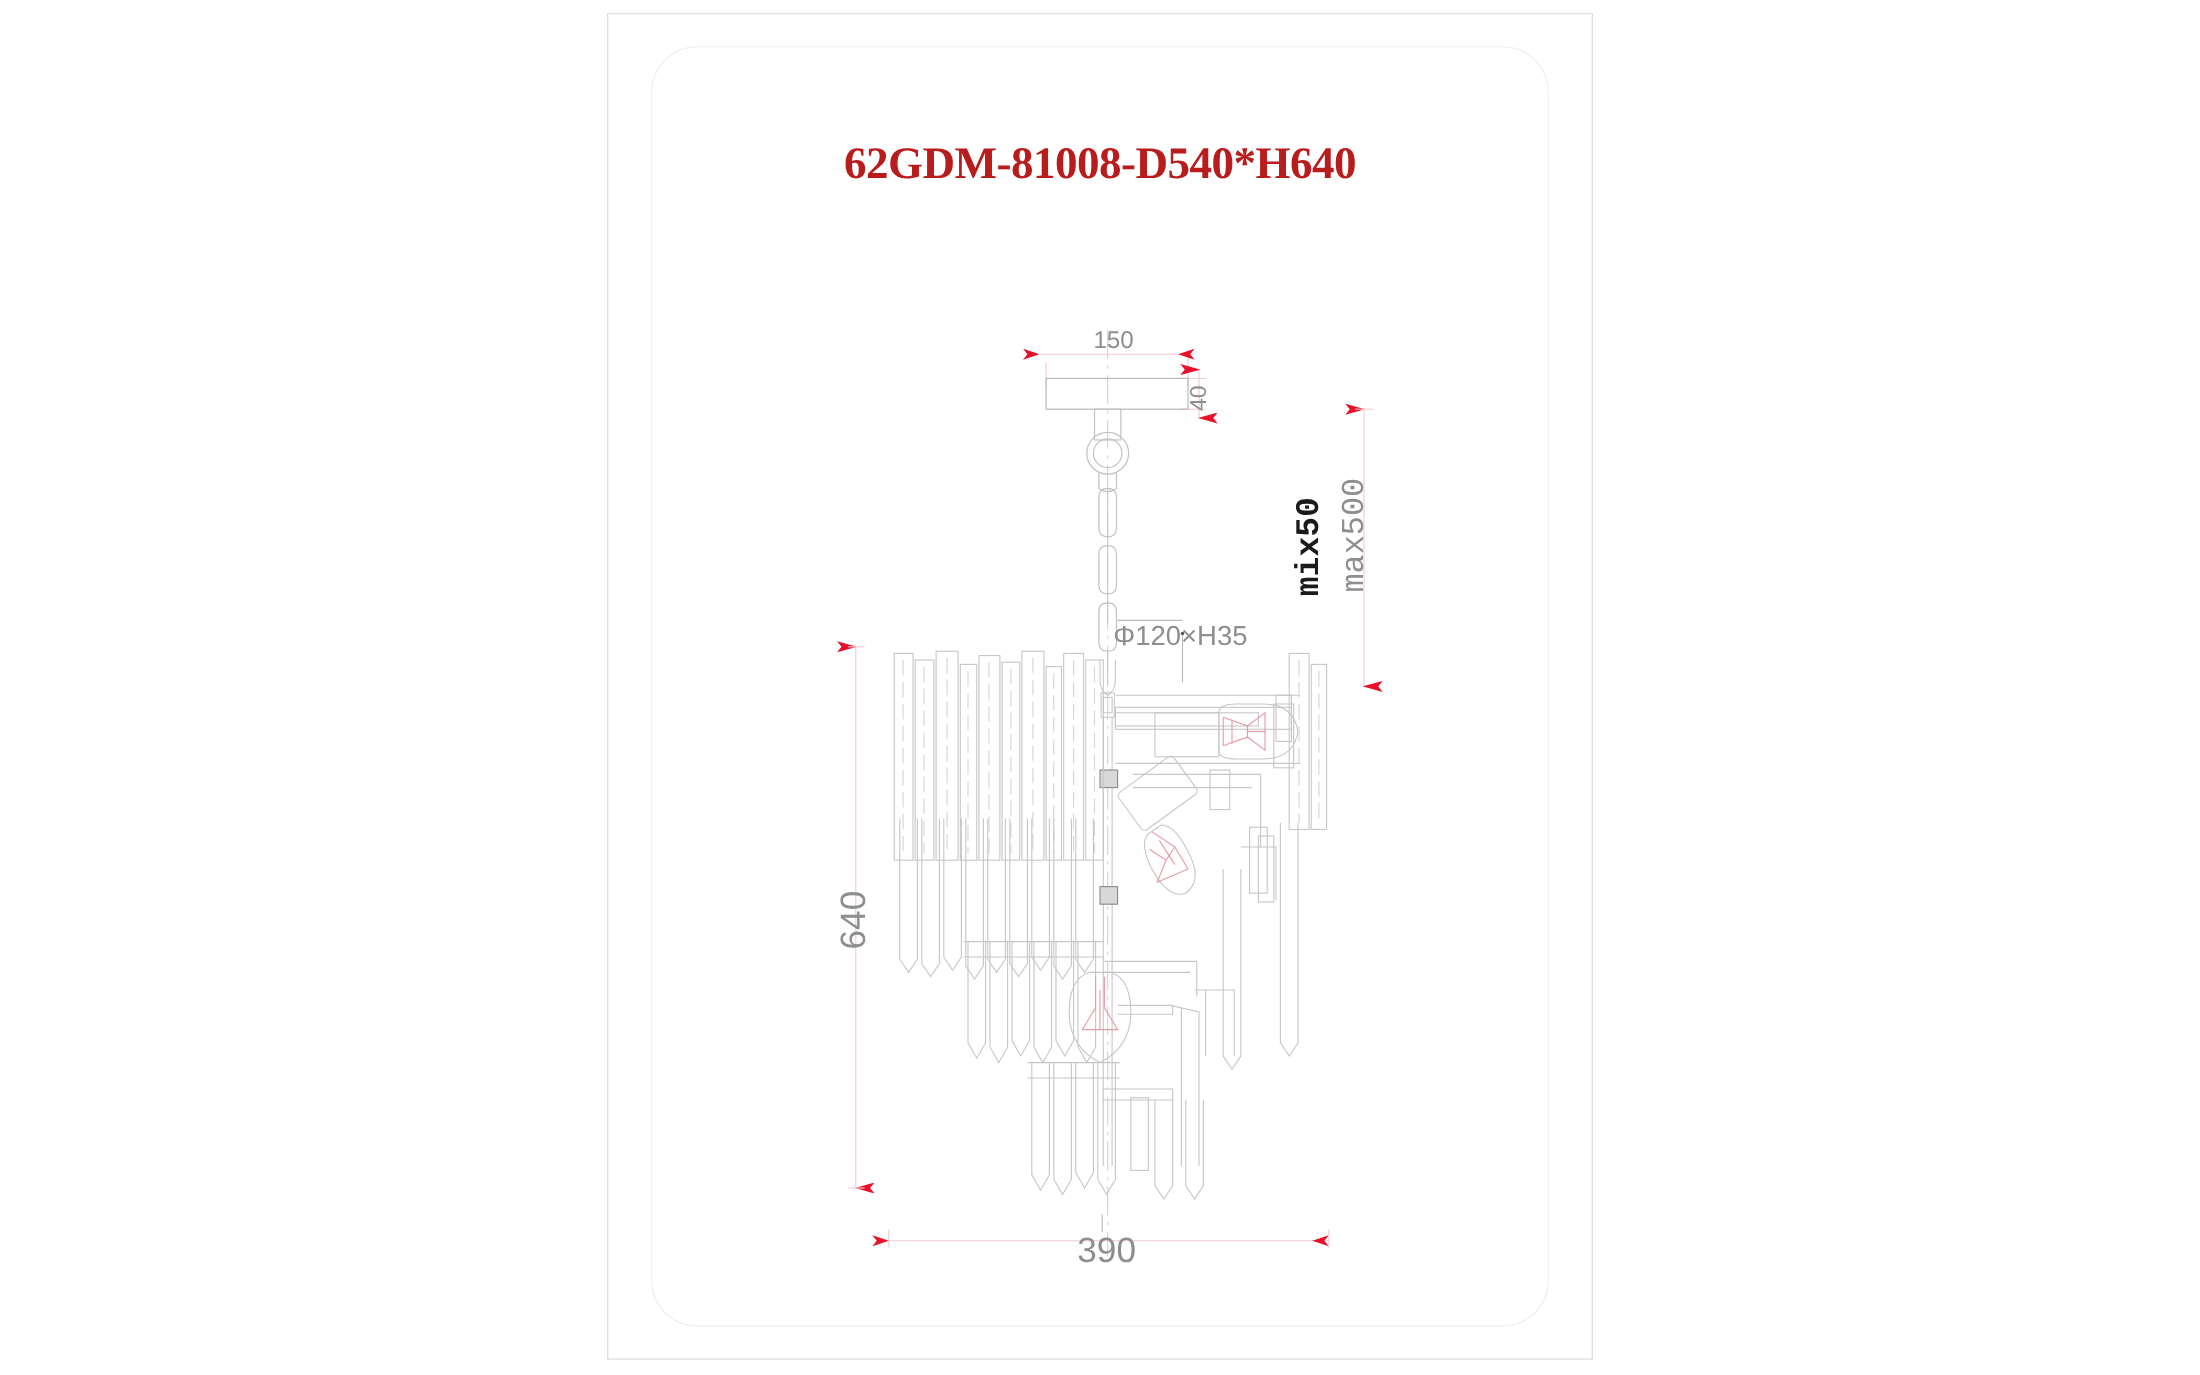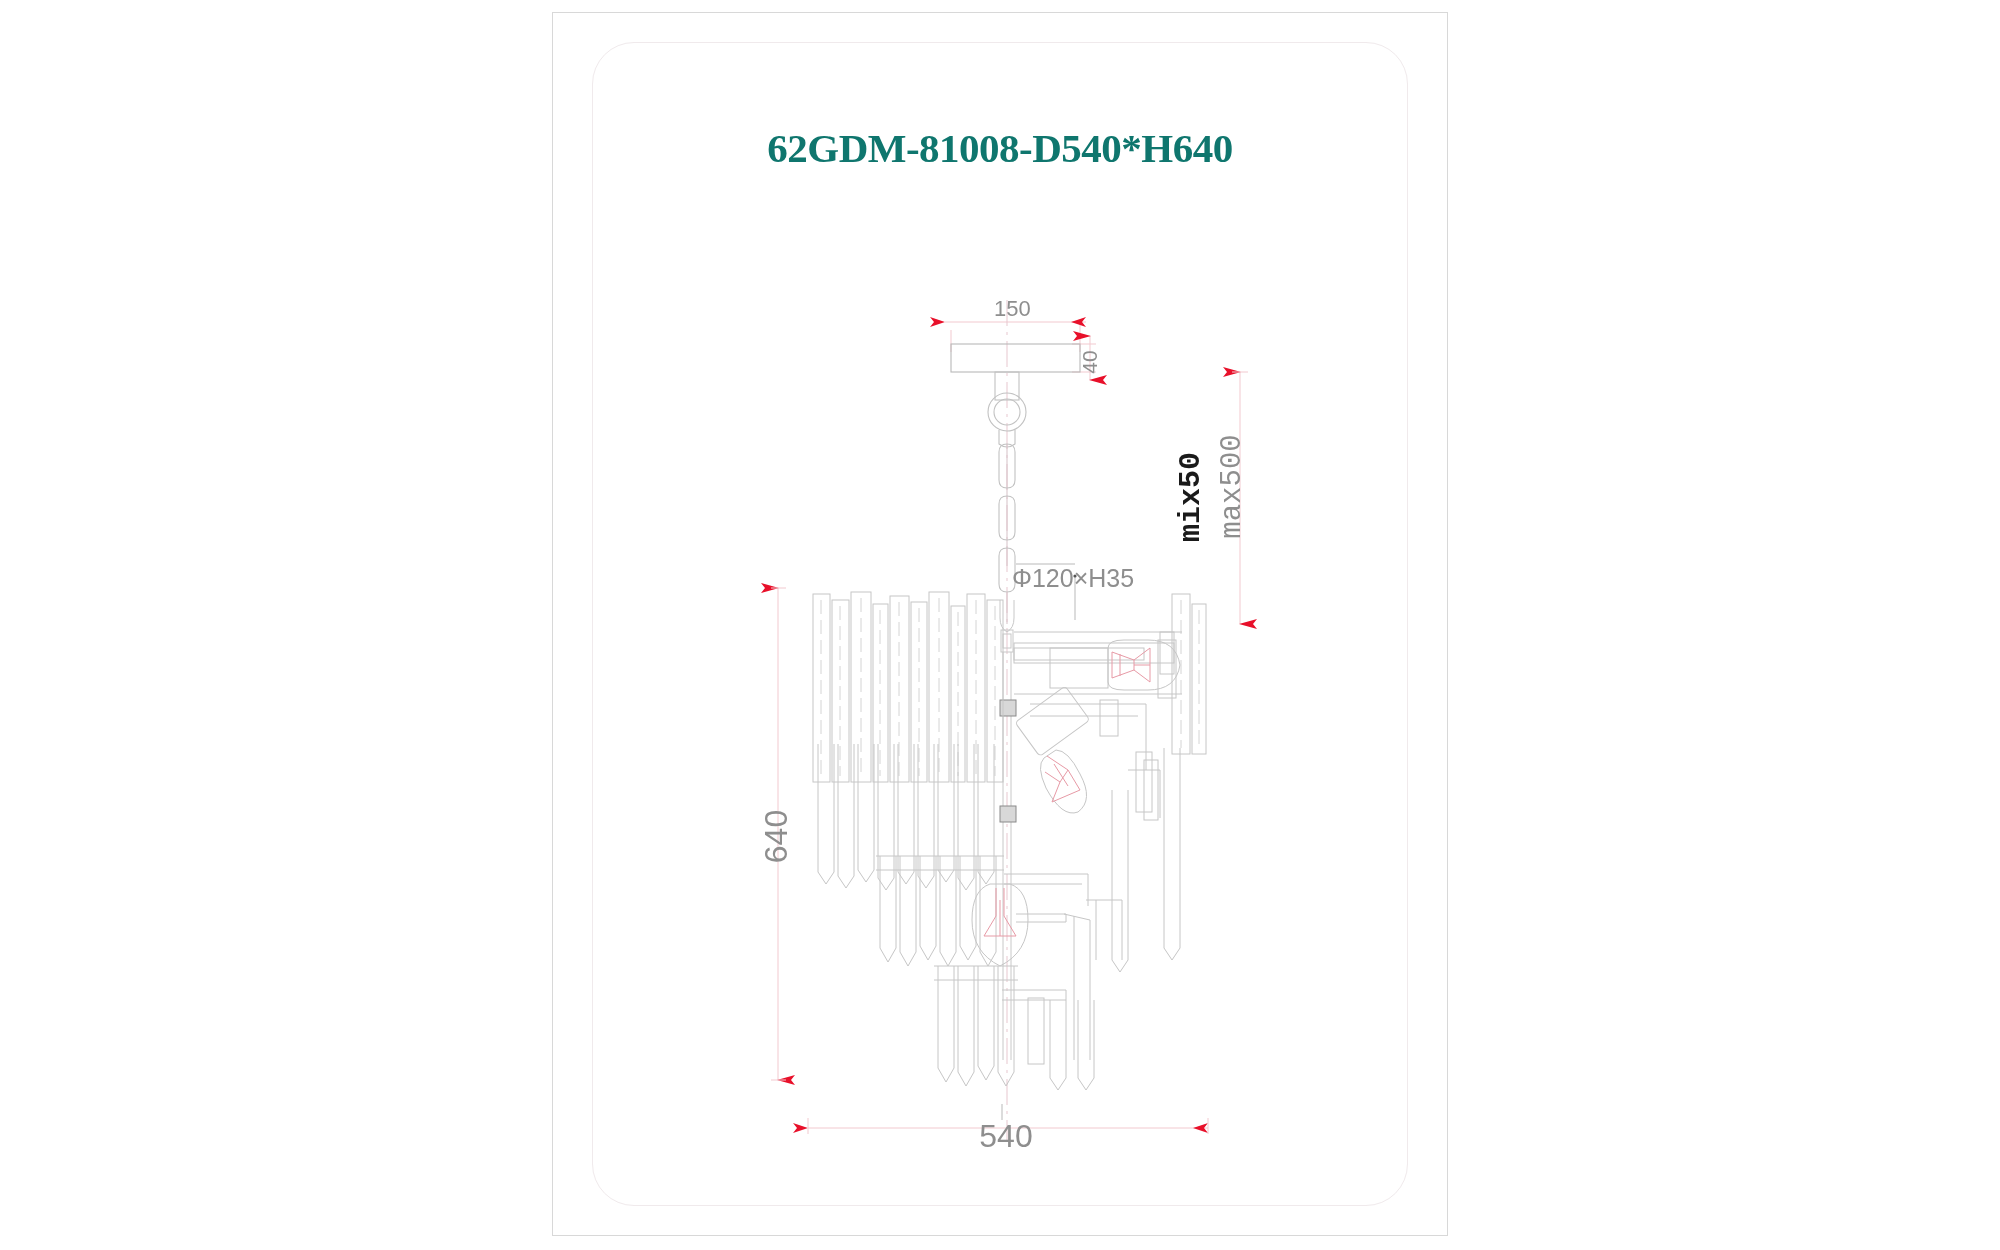--- a/index.html
+++ b/index.html
@@ -46,21 +46,21 @@
   #drawing-title {
     position: absolute;
     left: 592px;
     top: 124px;
     width: 816px;
     text-align: center;
     font-family: "Liberation Serif", "DejaVu Serif", serif;
     font-size: 41px;
     font-weight: 700;
     letter-spacing: -0.5px;
-    color: #0f766e;
+    color: #b91c1c;
     white-space: nowrap;
   }
   #svg-canvas {
     position: absolute;
     left: 0;
     top: 0;
     width: 2000px;
     height: 1250px;
   }
   .dim-label {
@@ -310,15 +310,15 @@
   <div class="dim-label" style="left:1012px; top:564px; font-size:25px;">Φ120×H35</div>
 
   <div class="dim-label dark rot90" style="left:1141px; top:480px; width:100px; text-align:center; font-size:30px;
               font-family:'Liberation Mono','DejaVu Sans Mono',monospace;">mix50</div>
 
   <div class="dim-label rot90" style="left:1172px; top:470px; width:120px; text-align:center; font-size:29px;
               font-family:'Liberation Mono','DejaVu Sans Mono',monospace;">max500</div>
 
   <div class="dim-label rot90" style="left:726px; top:818px; width:100px; text-align:center; font-size:32px;">640</div>
 
-  <div class="dim-label" style="left:976px; top:1118px; width:60px; text-align:center; font-size:32px;">540</div>
+  <div class="dim-label" style="left:976px; top:1118px; width:60px; text-align:center; font-size:32px;">390</div>
 
 </div>
 
 </body></html>

